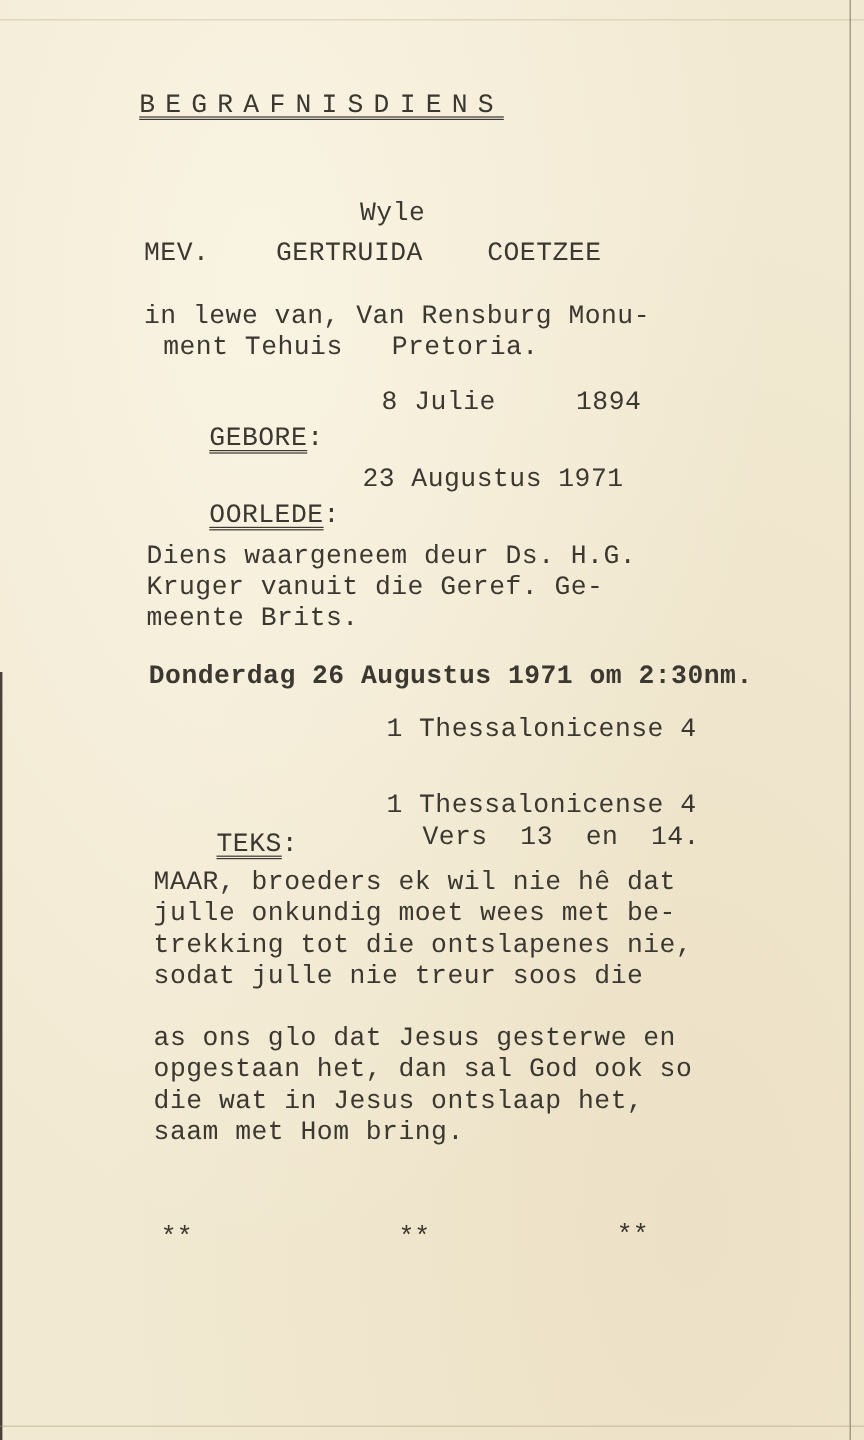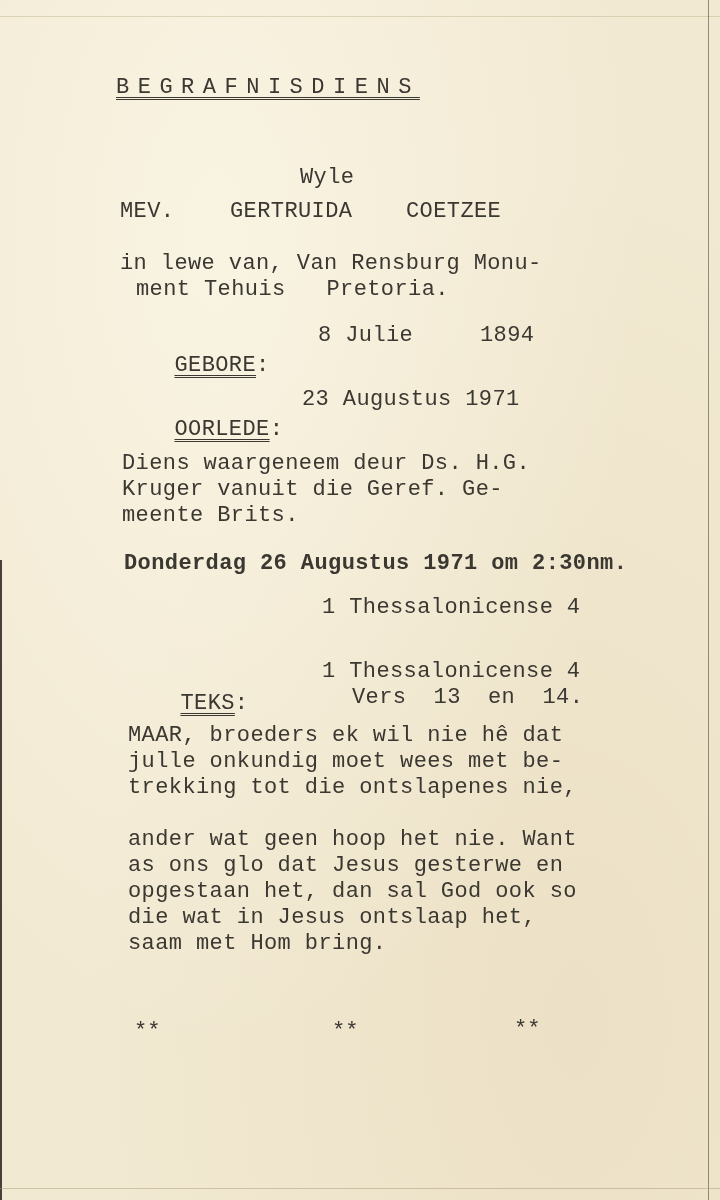--- a/index.html
+++ b/index.html
@@ -115,21 +115,21 @@
 
   <div class="line" style="left:126px; top:662px;">
     <span class="dbl">TEKS</span><span>:</span>
   </div>
   <div class="line" style="left:322px; top:658px;">1 Thessalonicense 4</div>
   <div class="line" style="left:352px; top:684px;">Vers  13  en  14.</div>
 
   <div class="line" style="left:128px; top:722px;">MAAR, broeders ek wil nie hê dat</div>
   <div class="line" style="left:128px; top:748px;">julle onkundig moet wees met be-</div>
   <div class="line" style="left:128px; top:774px;">trekking tot die ontslapenes nie,</div>
-  <div class="line" style="left:128px; top:826px;">ander wat geen hoop het nie. Want</div>
+  <div class="line" style="left:128px; top:800px;">sodat julle nie treur soos die</div>
   <div class="line" style="left:128px; top:852px;">as ons glo dat Jesus gesterwe en</div>
   <div class="line" style="left:128px; top:878px;font-family:Liberation Mono, monospace;">opgestaan het, dan sal God ook so</div>
   <div class="line" style="left:128px; top:904px;">die wat in Jesus ontslaap het,</div>
   <div class="line" style="left:128px; top:930px;">saam met Hom bring.</div>
 
   <div class="stars" style="left:134px; top:1018px;">**</div>
   <div class="stars" style="left:332px; top:1018px;">**</div>
   <div class="stars" style="left:514px; top:1016px;">**</div>
 </div>
 

